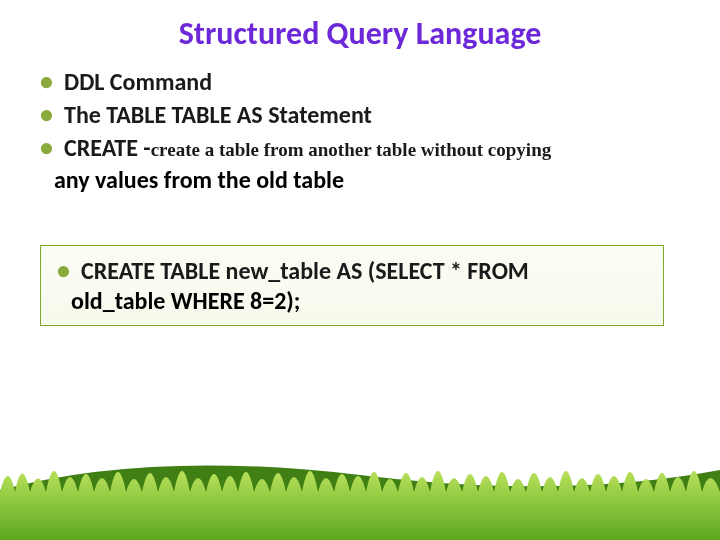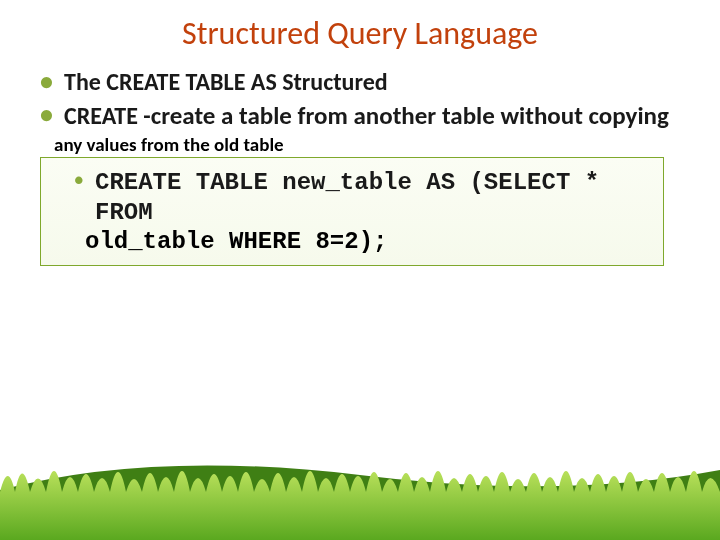--- a/index.html
+++ b/index.html
@@ -13,22 +13,22 @@
   }
   .slide {
     width: 100%;
     height: 100%;
     position: relative;
     padding: 14px 30px 0 30px;
   }
   .title {
     text-align: center;
     font-size: 32px;
-    font-weight: 400;
-    color: #c2410c;
+    font-weight: 700;
+    color: #6d28d9;
     margin-bottom: 14px;
   }
   .bullet-list {
     list-style: none;
     padding-left: 10px;
   }
   .bullet-item {
     position: relative;
     padding-left: 24px;
     font-size: 24px;
@@ -40,39 +40,40 @@
   .bullet-item::before {
     content: "•";
     position: absolute;
     left: 0;
     top: 0;
     color: #8aaa3b;
     font-size: 26px;
     line-height: 1.15;
   }
   .syntax-sub {
-    font-size: 25px;
+    font-size: 19px;
     font-weight: 700;
+    font-family: Liberation Serif, serif;
   }
   .syntax-cont {
-    font-size: 19px;
+    font-size: 24px;
     font-weight: 700;
     padding-left: 24px;
+    margin-bottom: 50px;
     line-height: 1.2;
   }
   .code-box-wrap {
     position: relative;
     padding-left: 10px;
   }
   .code-box {
     border: 1px solid #7fa82c;
     background: linear-gradient(to bottom, #fbfdf4, #f6faec);
-    padding: 10px 16px 10px 20px;
+    padding: 10px 16px 10px 6px;
     margin-right: 26px;
-    font-family: Liberation Mono, monospace;
   }
   .code-box .bullet-item {
     margin-bottom: 0;
   }
   .code-line2 {
     padding-left: 24px;
     font-size: 24px;
     font-weight: 700;
   }
   .grass {
@@ -84,21 +85,22 @@
     pointer-events: none;
   }
 </style>
 </head>
 <body>
 
 <div class="slide">
   <h1 class="title">Structured Query Language</h1>
 
   <ul class="bullet-list">
-    <li class="bullet-item">The CREATE TABLE AS Structured</li>
+    <li class="bullet-item">DDL  Command</li>
+    <li class="bullet-item">The TABLE TABLE AS Statement</li>
     <li class="bullet-item">
       <span>CREATE -</span><span class="syntax-sub">create a table from another table without copying</span>
     </li>
   </ul>
   <div class="syntax-cont">any values from the old table</div>
 
   <div class="code-box-wrap">
     <div class="code-box">
       <ul class="bullet-list">
         <li class="bullet-item">CREATE TABLE new_table AS (SELECT * FROM</li>

